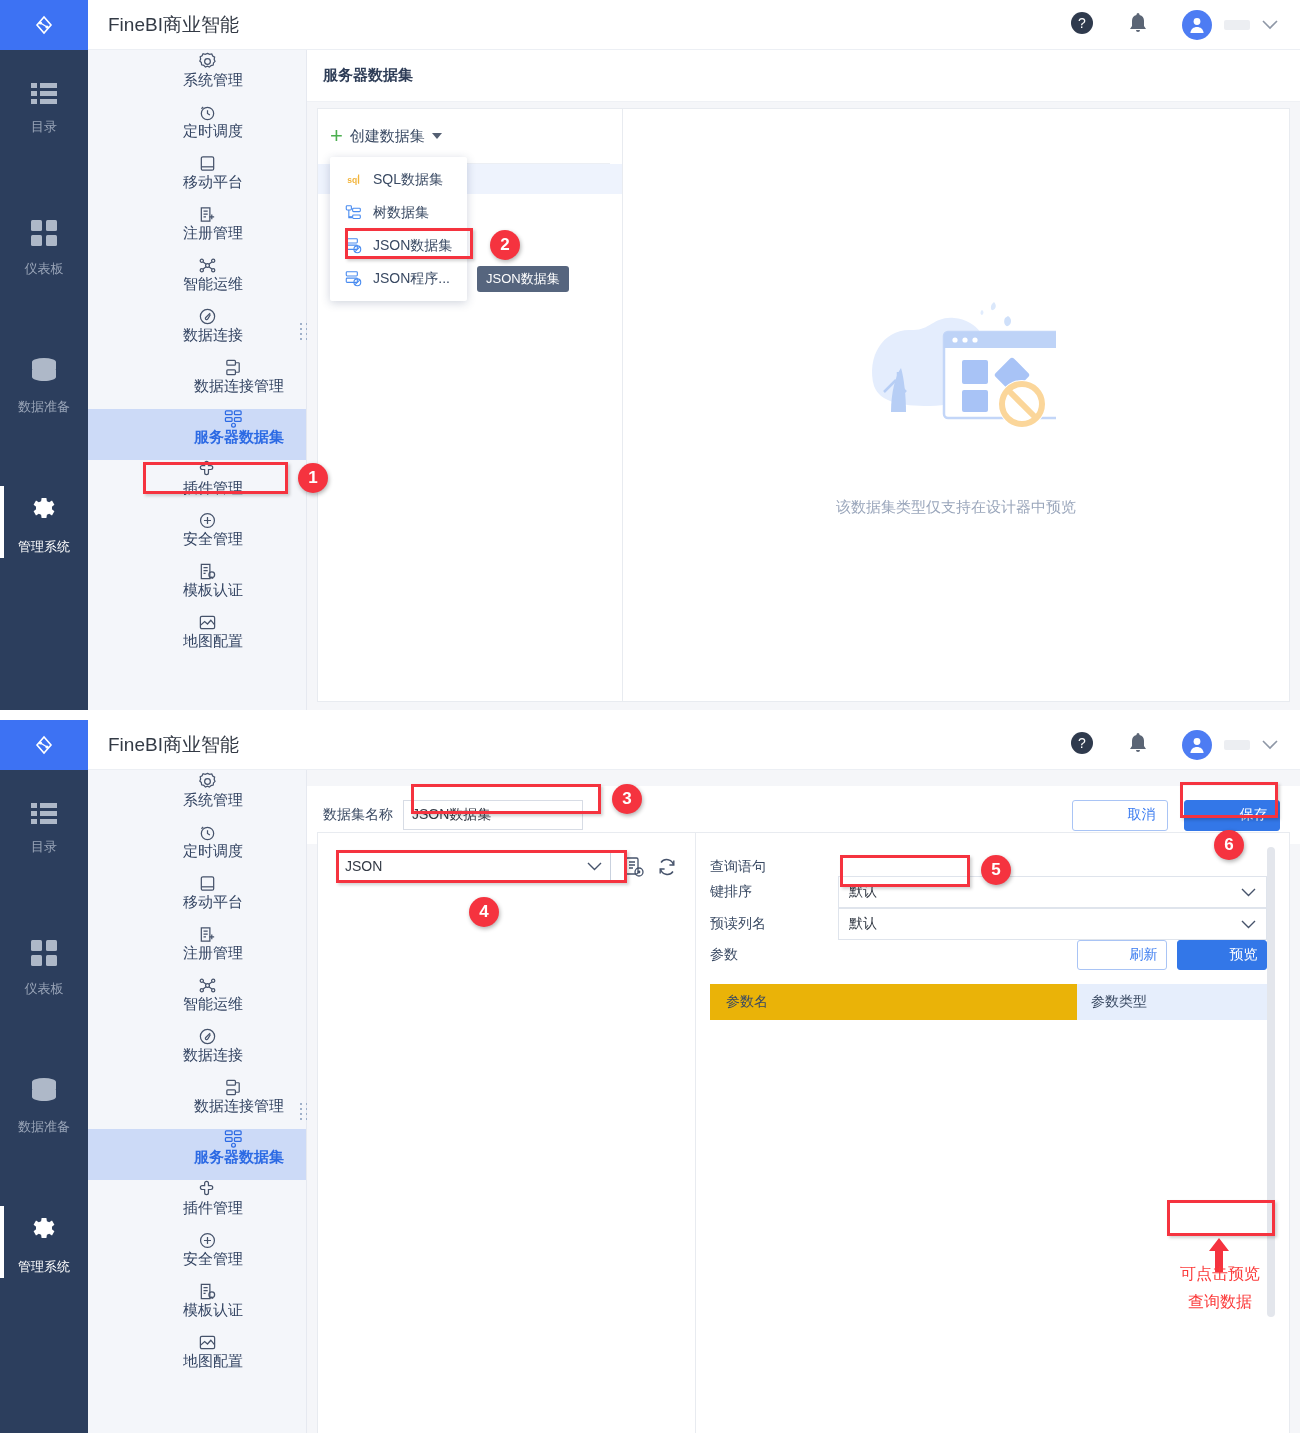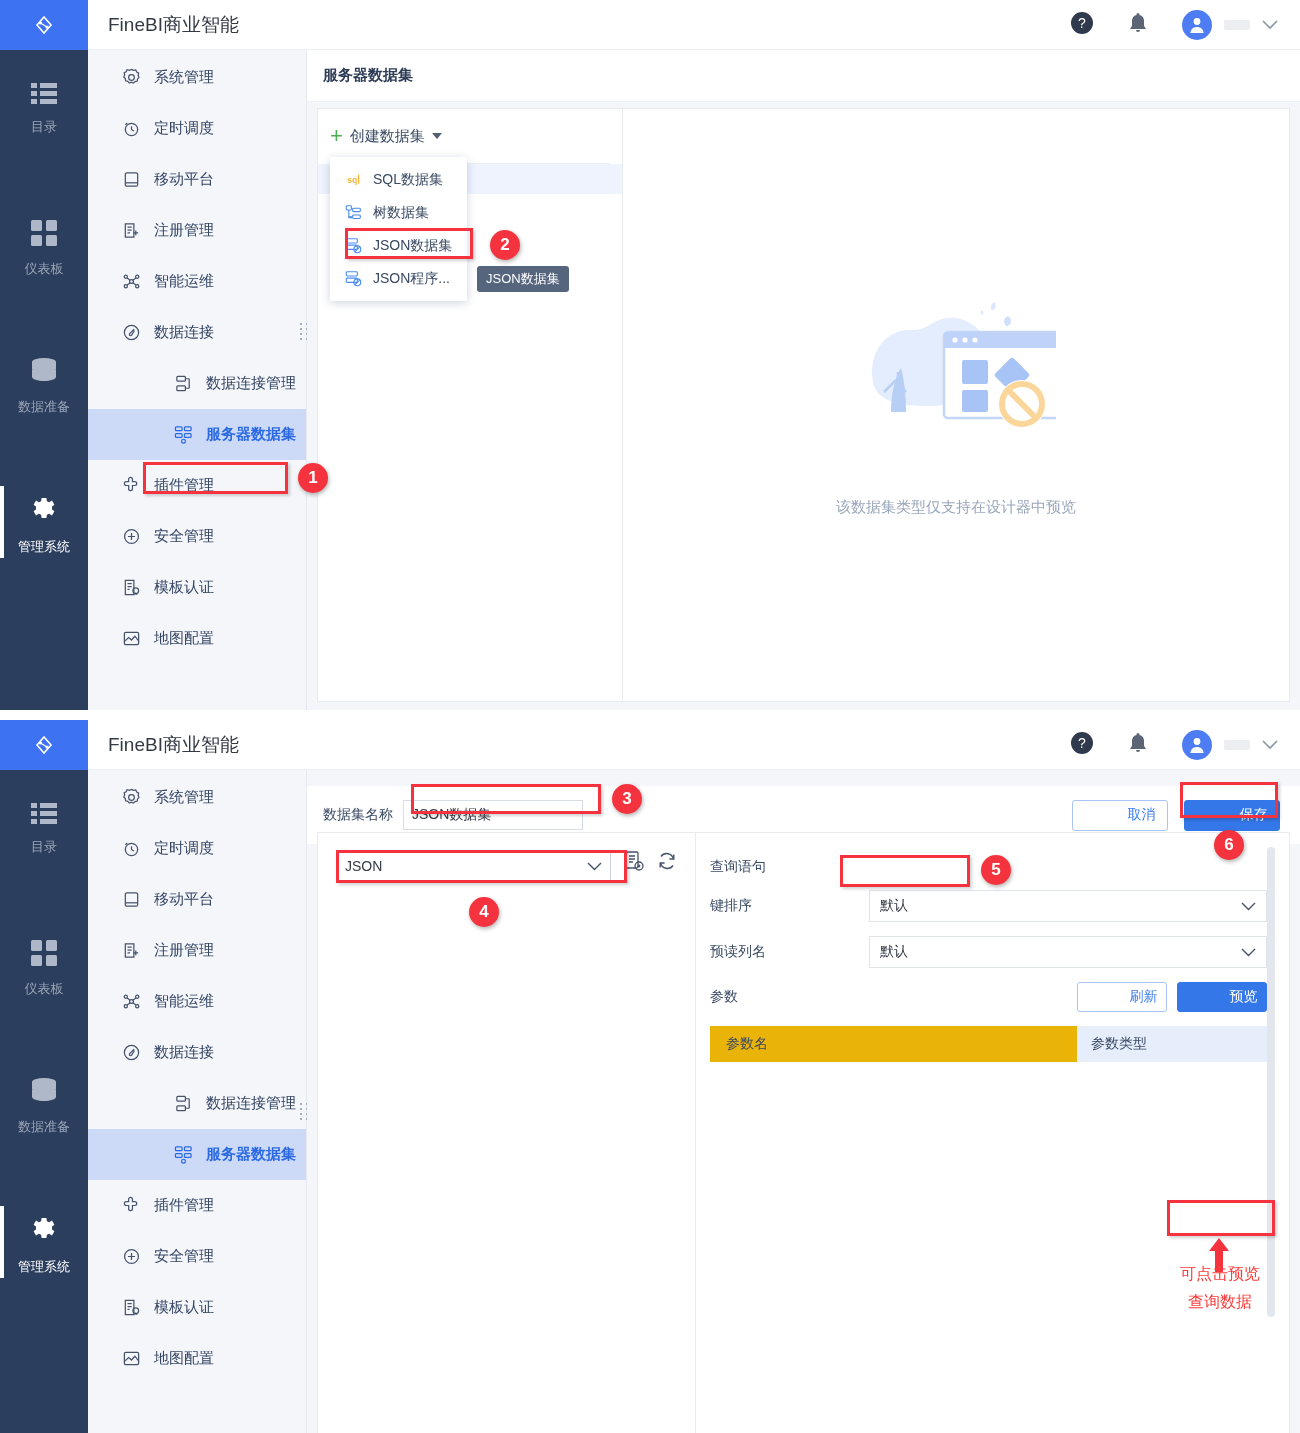--- a/index.html
+++ b/index.html
@@ -21,21 +21,21 @@
   .rail-item { display:flex; flex-direction:column; align-items:center; justify-content:center;
                 color:#9aa5b8; font-size:13px; }
   .rail-item .ico { margin-bottom:11px; }
   .rail-item.active { color:#ffffff; }
 
   
   .menucol { position:absolute; left:88px; top:0; width:219px; height:100%;
              background:#f4f6fa; border-right:1px solid #e6e9f0; }
   .pin-row { height:52px; display:flex; align-items:center; justify-content:flex-end; padding-right:20px; }
   .menu-item { height:51px; display:flex; align-items:center; padding-left:32px; color:#344563;
-               font-size:15px; cursor:pointer; }
+               font-size:15px; cursor:pointer;flex-direction:column; }
   .menu-item .mi { width:22px; margin-right:12px; display:flex; align-items:center; justify-content:center; }
   .menu-item.sub { padding-left:84px; font-size:15px; }
   .menu-item.sel { background:#ccdaf7; color:#2c6ae4; font-weight:bold; }
   .menu-item.sel .mi svg * { stroke:#2c6ae4; }
 
   
   .topbar { position:absolute; left:88px; top:0; right:0; height:50px; background:#fff;
             border-bottom:1px solid #eceff4; display:flex; align-items:center; z-index:6; }
   .brand { margin-left:20px; font-size:19px; color:#333a45; }
   .topbar-right { margin-left:auto; display:flex; align-items:center; gap:34px; padding-right:22px; }
@@ -78,23 +78,23 @@
          font-size:14px; border-radius:3px; cursor:pointer;padding-left:43px; }
   .btn-ghost { border:1px solid #a9c4f5; color:#3a7bf0; background:#fff; }
   .btn-primary { background:#3377e8; color:#fff; border:1px solid #3377e8; }
   .btn-sm { height:30px; min-width:90px; font-size:14px; }
 
   .ed-body { position:absolute; left:317px; top:112px; right:10px; bottom:0; background:#fff;
              border:1px solid #e8ebf0; border-bottom:none; display:flex; }
   .ed-left { width:378px; border-right:1px solid #e8ebf0; padding:18px 18px 0 18px; }
   .sel-box { height:30px; border:1px solid #c9d1de; display:flex; align-items:center; padding:0 8px;
              font-size:14px; color:#333a45; }
-  .sel-row { display:flex; align-items:flex-start; gap:13px; }
+  .sel-row { display:flex; align-items:flex-end; gap:13px; }
   .ed-right { flex:1; padding:18px 22px 0 14px; position:relative; }
-  .frow { display:flex; align-items:flex-start; margin-bottom:14px;gap:31px; }
+  .frow { display:flex; align-items:flex-start; margin-bottom:0; }
   .frow .fl { width:128px; font-size:14px; color:#3a4a63; padding-top:7px; }
   .ta { flex:1; height:240px; border:1px solid #dfe4ec; background:#fff; padding:8px 10px;
         font-size:14px; color:#333a45; }
   .fsel { flex:1; height:32px; border:1px solid #dfe4ec; display:flex; align-items:center;
           padding:0 10px; font-size:14px; color:#333a45; }
   .fsel .cv { margin-left:auto; }
   .param-row { display:flex; align-items:center; }
   .param-row .fl { width:128px; font-size:14px; color:#3a4a63; }
   .param-actions { margin-left:auto; display:flex; gap:10px; }
   .ptable { margin-top:14px; display:flex; background:#eab308; height:36px; align-items:center;

